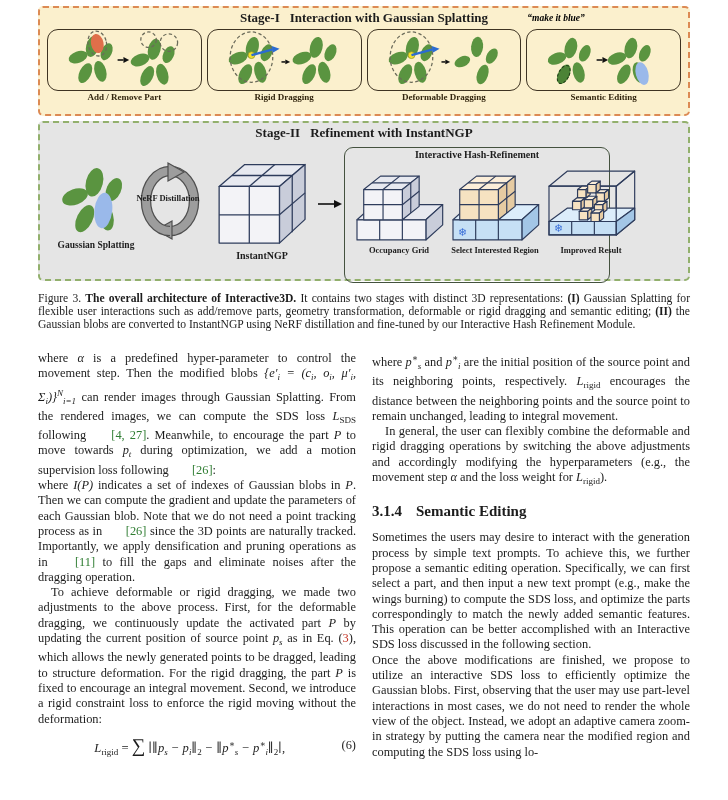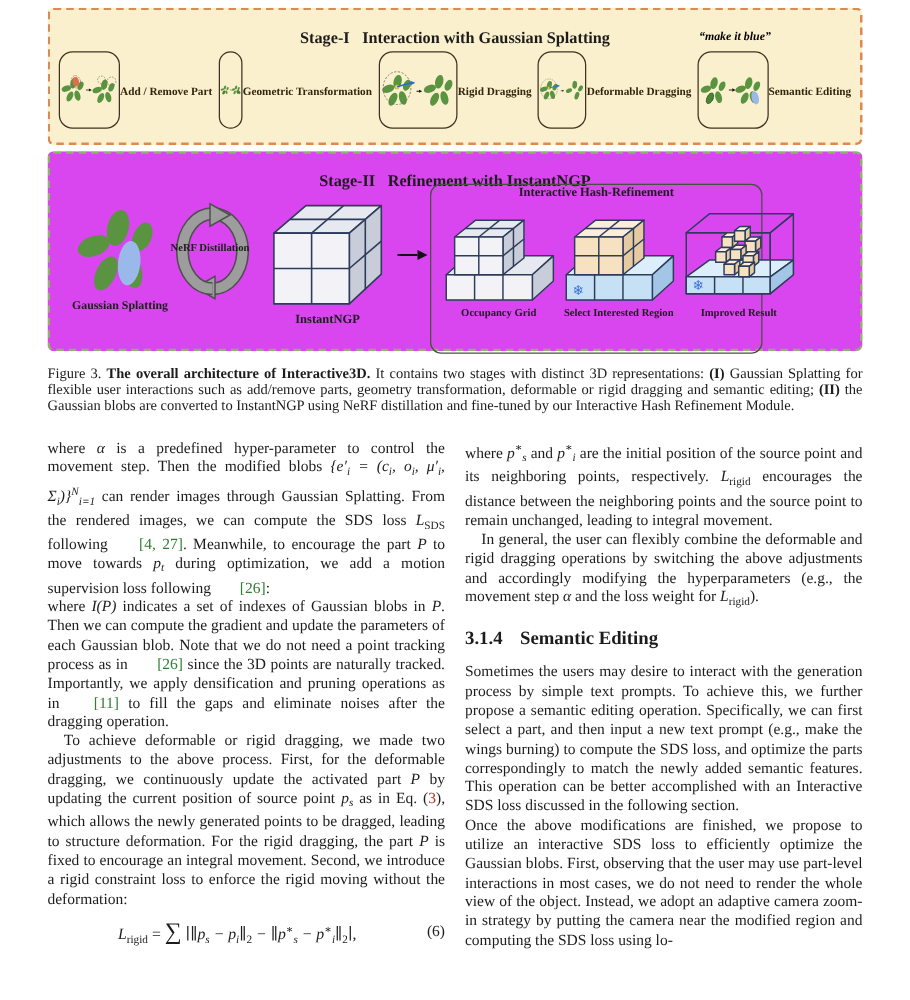--- a/index.html
+++ b/index.html
@@ -2,32 +2,32 @@
 <html><head>
 <meta charset="utf-8">
 <style>
   html,body{margin:0;padding:0;background:#e9e9e9;}
   .page{position:relative;width:728px;height:800px;background:#ffffff;overflow:hidden;
         font-family:"Liberation Serif","DejaVu Serif",serif;color:#1c1c1c;margin:0 auto;}
 
   
   #stage1{position:absolute;left:38px;top:6px;width:652px;height:110px;box-sizing:border-box;
           background:#fbf0cd;border:2px dashed #dc8a54;border-radius:5px;}
-  .s-title{text-align:center;font-weight:bold;font-size:13px;margin-top:14px;}
+  .s-title{text-align:center;font-weight:bold;font-size:13px;margin-top:2px;}
   .s-title .gap{margin-left:10px;}
   .panels{display:flex;gap:5px;padding:3px 7px 0;}
-  .panel{flex:1;position:relative;display:flex;flex-direction:row;align-items:center;}
+  .panel{flex:1;position:relative;display:flex;flex-direction:column;align-items:center;}
   .pbox{width:100%;height:62px;border:1.6px solid #3e3322;border-radius:11px;box-sizing:border-box;background:#fbf0cd;}
   .pbox svg{width:100%;height:100%;display:block;}
   .plabel{font-size:9px;font-weight:bold;color:#33260f;margin-top:1px;white-space:nowrap;}
   .quote{position:absolute;top:-16px;left:1px;font-size:9.5px;font-weight:bold;font-style:italic;color:#000;white-space:nowrap;}
 
   
   #stage2{position:absolute;left:38px;top:121px;width:652px;height:160px;box-sizing:border-box;
-          background:#d946ef;border:2px dashed #92b06c;border-radius:5px;}
+          background:#e5e5e5;border:2px dashed #92b06c;border-radius:5px;}
   #stage2 .abs{position:absolute;}
   .gauss{left:18px;top:40px;width:74px;height:76px;}
   .glabel{left:0px;top:117px;width:112px;text-align:center;font-size:9.5px;font-weight:bold;}
   .nerf{left:98px;top:36px;width:64px;height:84px;}
   .nlabel{left:78px;top:70px;width:100px;text-align:center;font-size:8.5px;font-weight:bold;}
   .ingp{left:170px;top:30px;width:106px;height:98px;}
   .ilabel{left:168px;top:127px;width:108px;text-align:center;font-size:10px;font-weight:bold;}
   .mainarrow{left:277px;top:74px;width:26px;height:14px;}
   .refinebox{left:304px;top:24px;width:266px;height:136px;border:1.5px solid #44523f;border-radius:9px;box-sizing:border-box;}
   .rtitle{text-align:center;font-size:10px;font-weight:bold;margin-top:1px;}
@@ -125,33 +125,20 @@
             <line class="karrow" x1="54" y1="31" x2="60" y2="31"></line>
               <polygon class="khead" points="60,28 66,31 60,34"></polygon>
             <use href="#fl" transform="translate(68,8) scale(0.92)"></use>
             <circle class="dashed" cx="86" cy="10" r="8"></circle>
             <circle class="dashed" cx="107" cy="13" r="9"></circle>
           </svg>
         </div>
         <div class="plabel">Add / Remove Part</div>
       </div>
 
-      <div class="panel">
-        <div class="pbox">
-          <svg viewBox="0 0 122 62">
-            <use href="#fl" transform="translate(4,5) scale(0.92)"></use>
-            <ellipse class="dpet" cx="22" cy="45" rx="6" ry="11" transform="rotate(28 22 45)"></ellipse>
-            <line class="karrow" x1="54" y1="31" x2="60" y2="31"></line>
-              <polygon class="khead" points="60,28 66,31 60,34"></polygon>
-            <use href="#fl" transform="translate(66,5) scale(0.92)"></use>
-            <ellipse class="dpet" cx="105" cy="42" rx="6.5" ry="12" transform="rotate(-38 105 42)"></ellipse>
-          </svg>
-        </div>
-        <div class="plabel">Geometric Transformation</div>
-      </div>
 
       <div class="panel">
         <div class="pbox">
           <svg viewBox="0 0 122 62">
             <use href="#fl" transform="translate(4,6) scale(0.92)"></use>
             <ellipse class="dashed" cx="27" cy="28" rx="22" ry="26"></ellipse>
             <circle class="ydot" cx="27" cy="26" r="3.5"></circle>
             <line class="barrow" x1="27" y1="26" x2="49" y2="20"></line>
               <polygon class="bhead" points="48,16.5 56,19.5 49,23.5"></polygon>
             <line class="karrow" x1="58" y1="33" x2="62" y2="33"></line>

